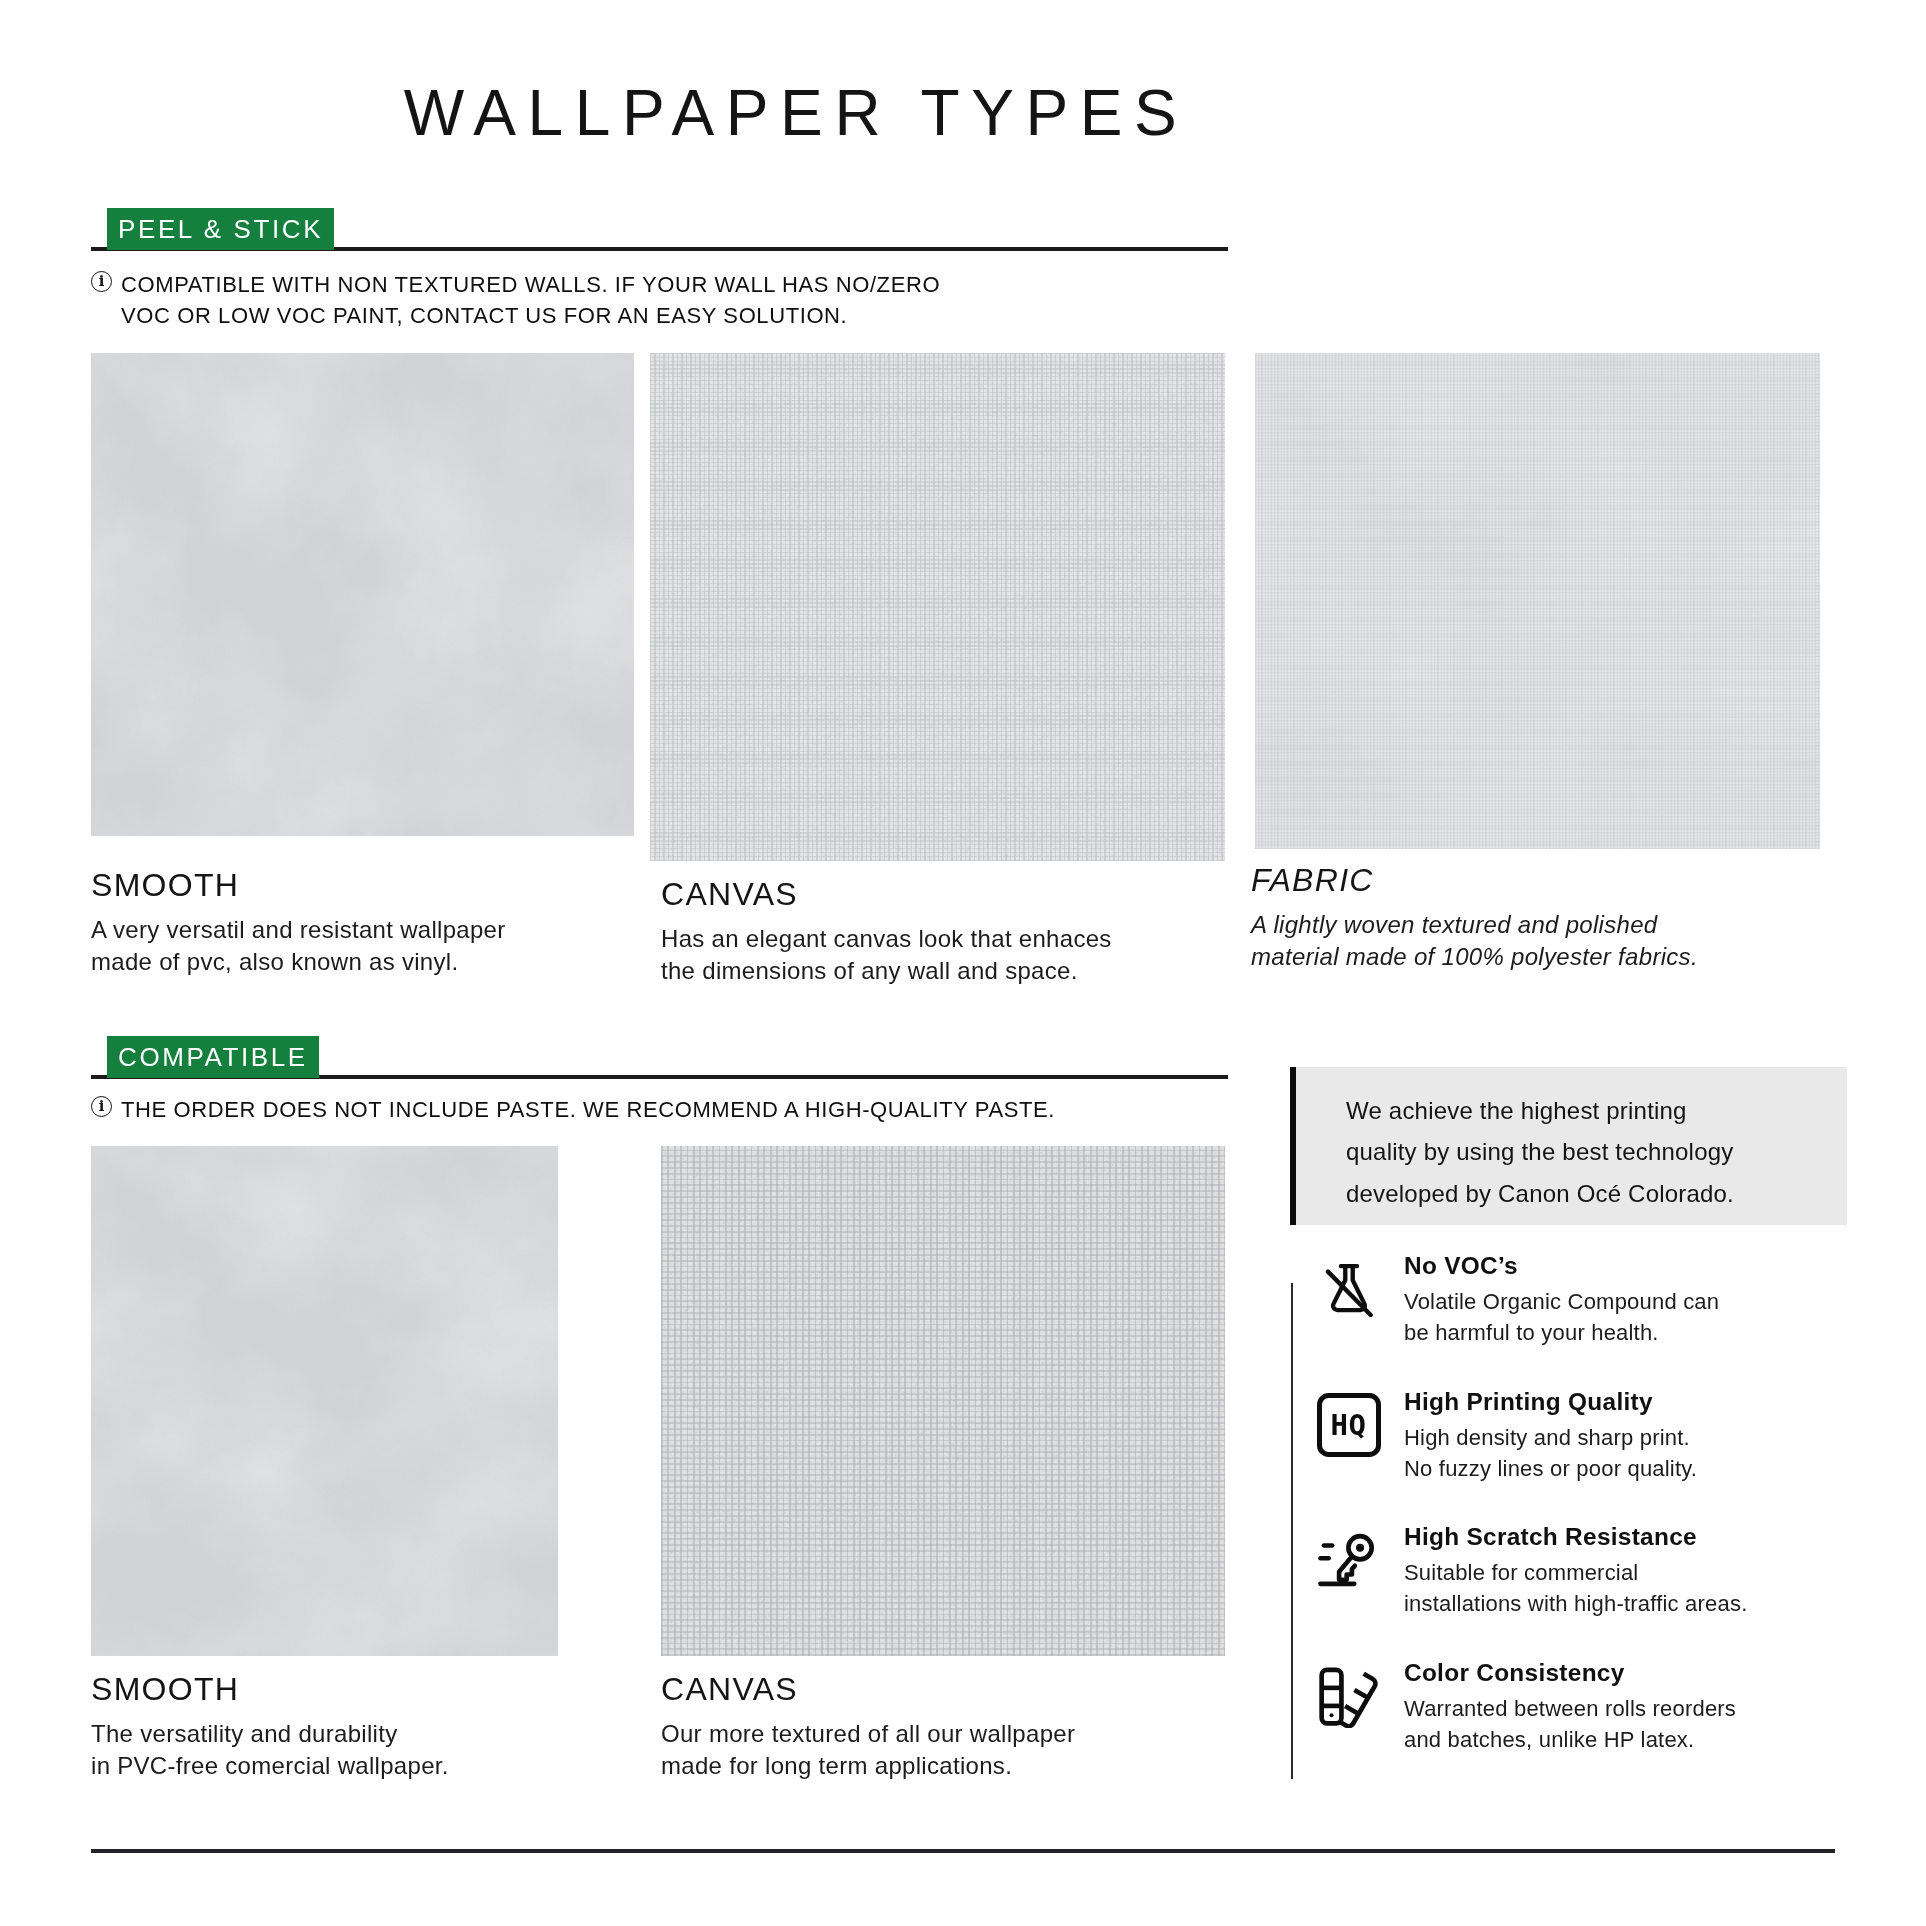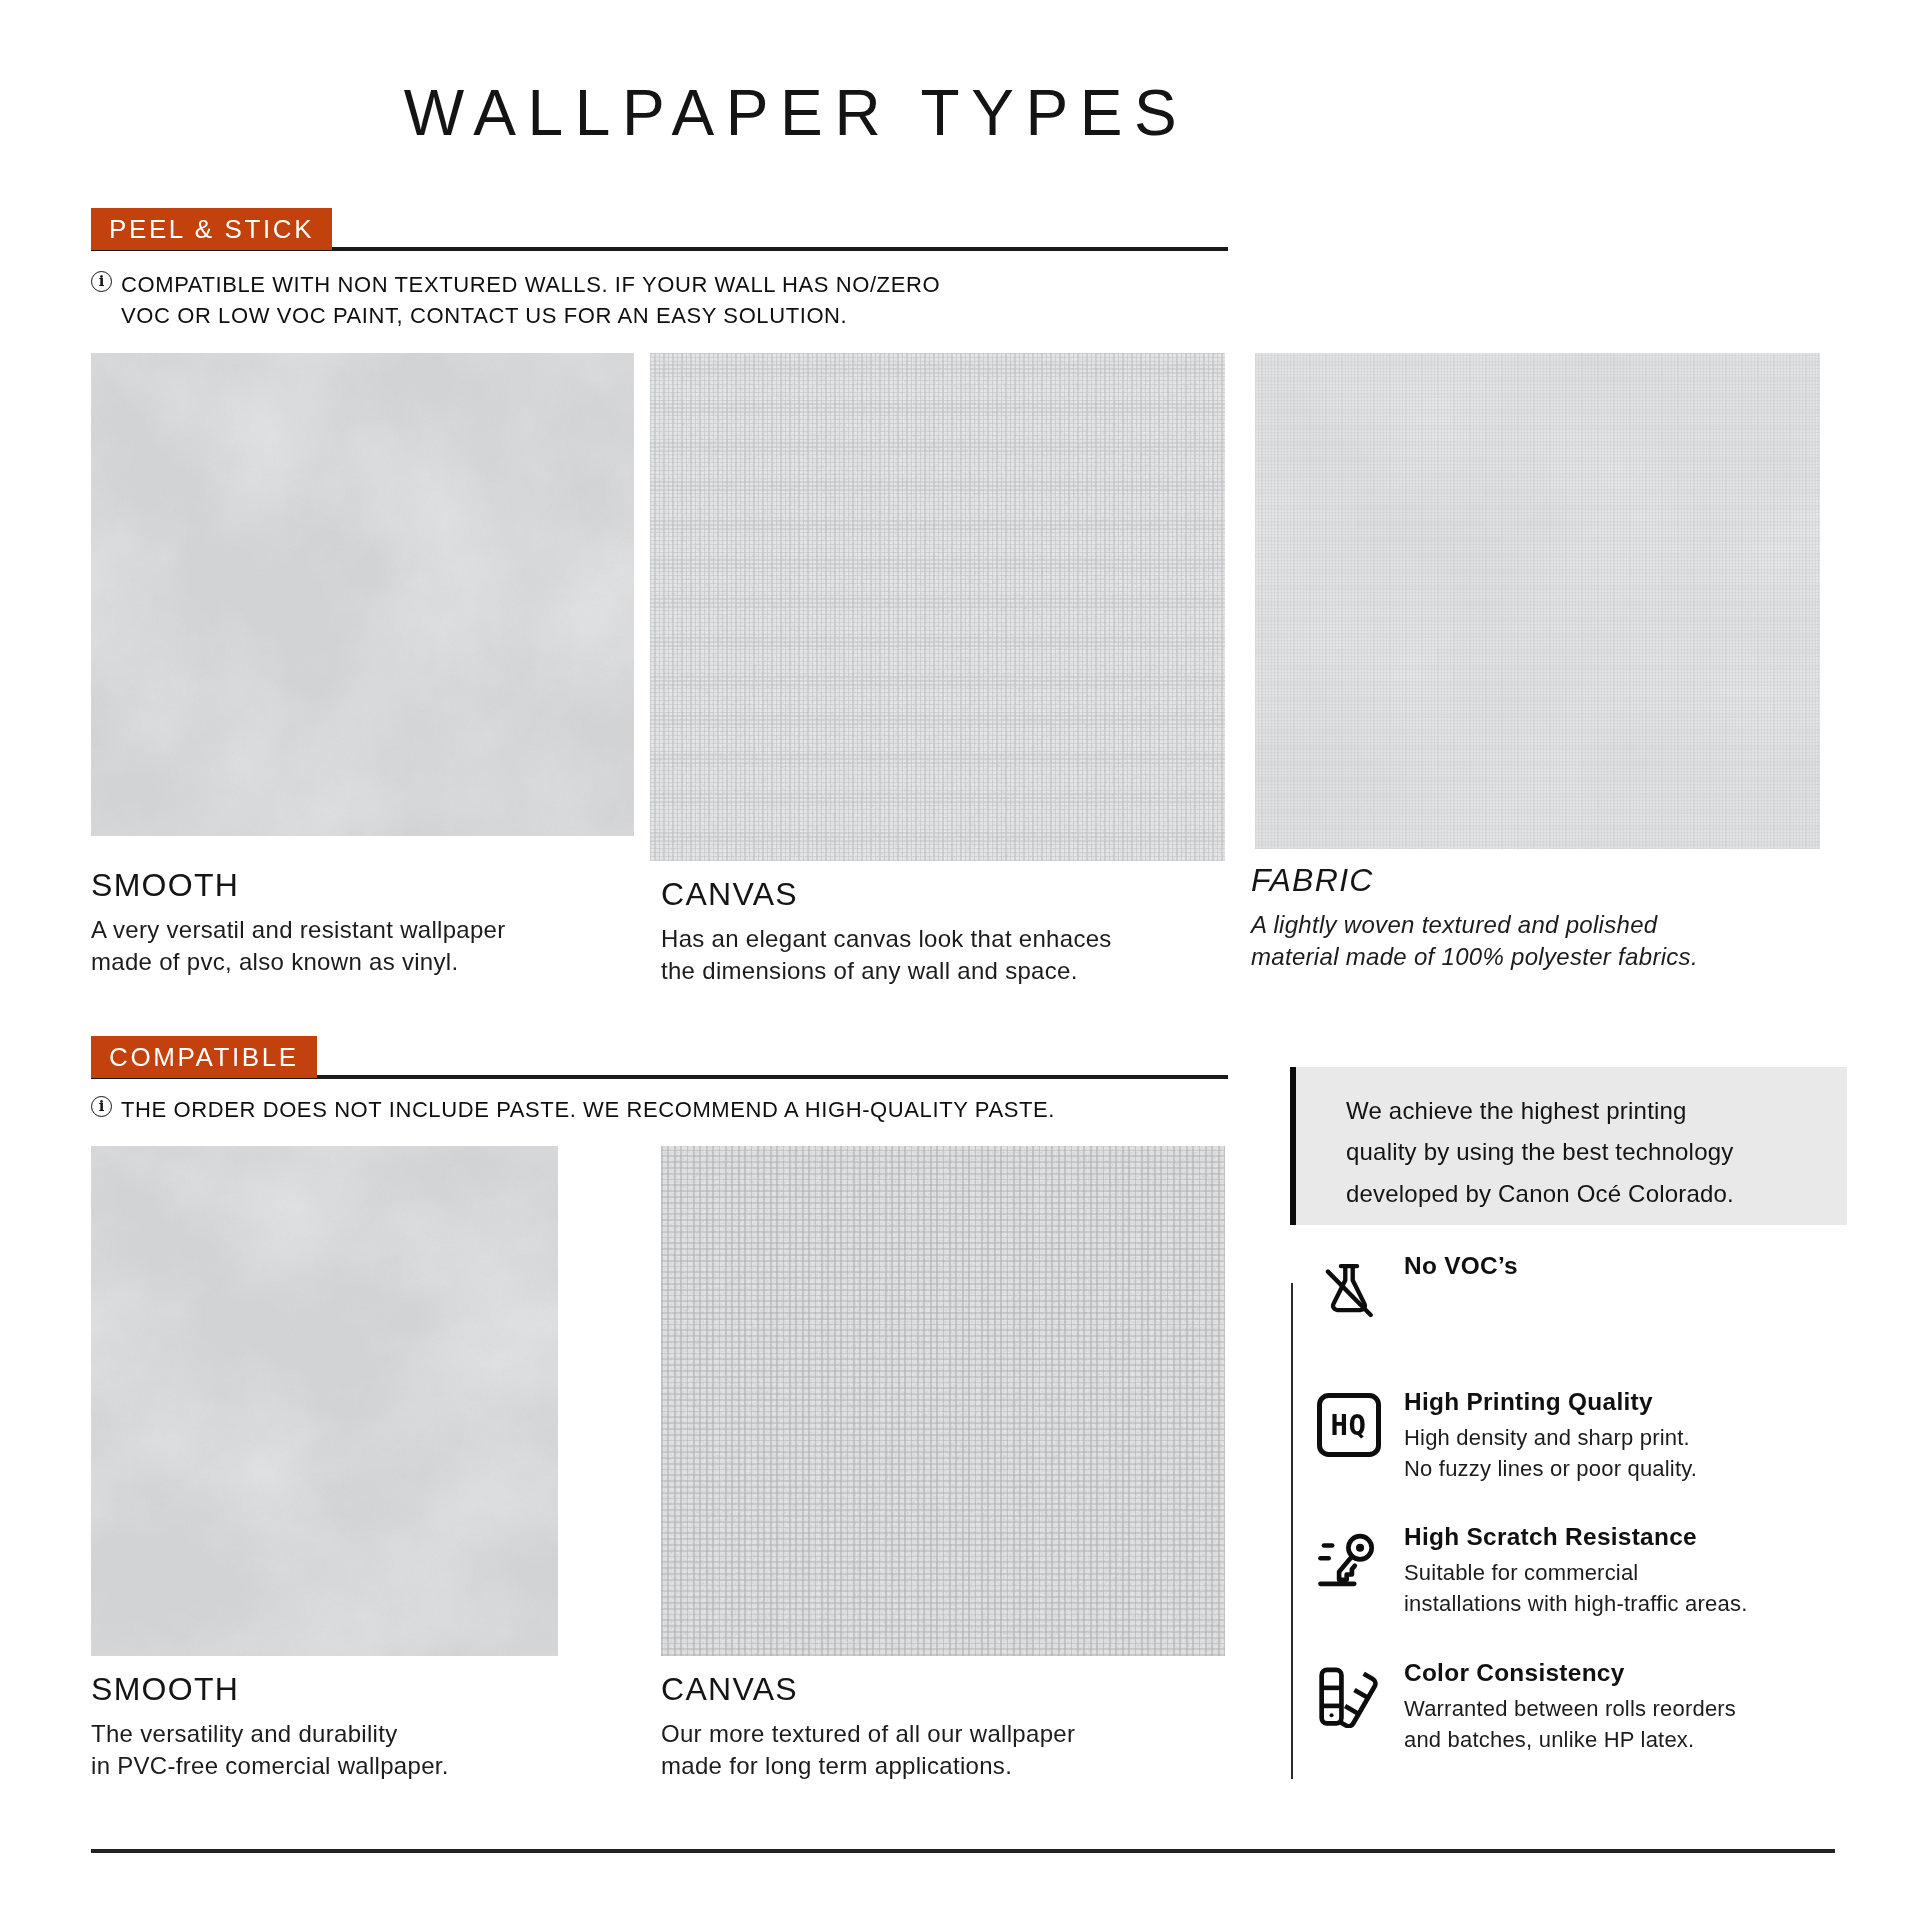--- a/index.html
+++ b/index.html
@@ -20,29 +20,30 @@
     text-align: center;
     font-size: 64px;
     font-weight: 300;
     letter-spacing: 11.6px;
     color: #141414;
     white-space: nowrap;
   }
 
   
   .section-tag {
-    background: #c2410c;
+    background: #15803d;
     color: #ffffff;
     height: 42px;
     line-height: 42px;
-    padding: 0 18px;
+    padding: 0 11px;
     font-size: 26px;
     font-weight: 500;
     letter-spacing: 2.6px;
     white-space: nowrap;
+    margin-left: 16px;
   }
   .h-rule { background: #1a1a1a; height: 3.9px; }
   .bottom-rule { background: #232327; height: 3.9px; }
 
   
   .note { display: flex; align-items: flex-start; }
   .info-icon {
     flex: 0 0 auto;
     width: 19px; height: 19px;
     margin: 1.3px 9px 0 0;
@@ -267,20 +268,22 @@
       <svg viewBox="0 0 100 100" width="62" height="62">
         <g fill="none" stroke="#0d0d0d" stroke-width="7" stroke-linecap="round" stroke-linejoin="round">
           <path d="M44 15 V36 L25 74 a7 7 0 0 0 6 10 h38 a7 7 0 0 0 6 -10 L56 36 V15"></path>
           <path d="M37 13 h26"></path>
           <path d="M16 22 L85 92"></path>
         </g>
       </svg>
     </div>
     <div class="feature-text">
       <div class="feature-title">No VOC’s</div>
+      <div class="feature-desc">Volatile Organic Compound can
+be harmful to your health.</div>
     </div>
   </div>
 
   <div class="abs feature" style="left:1315px; top:1388px;">
     <div class="feature-icon-box">
       <div class="hq-icon">
           <span>HQ</span>
         </div>
     </div>
     <div class="feature-text">

